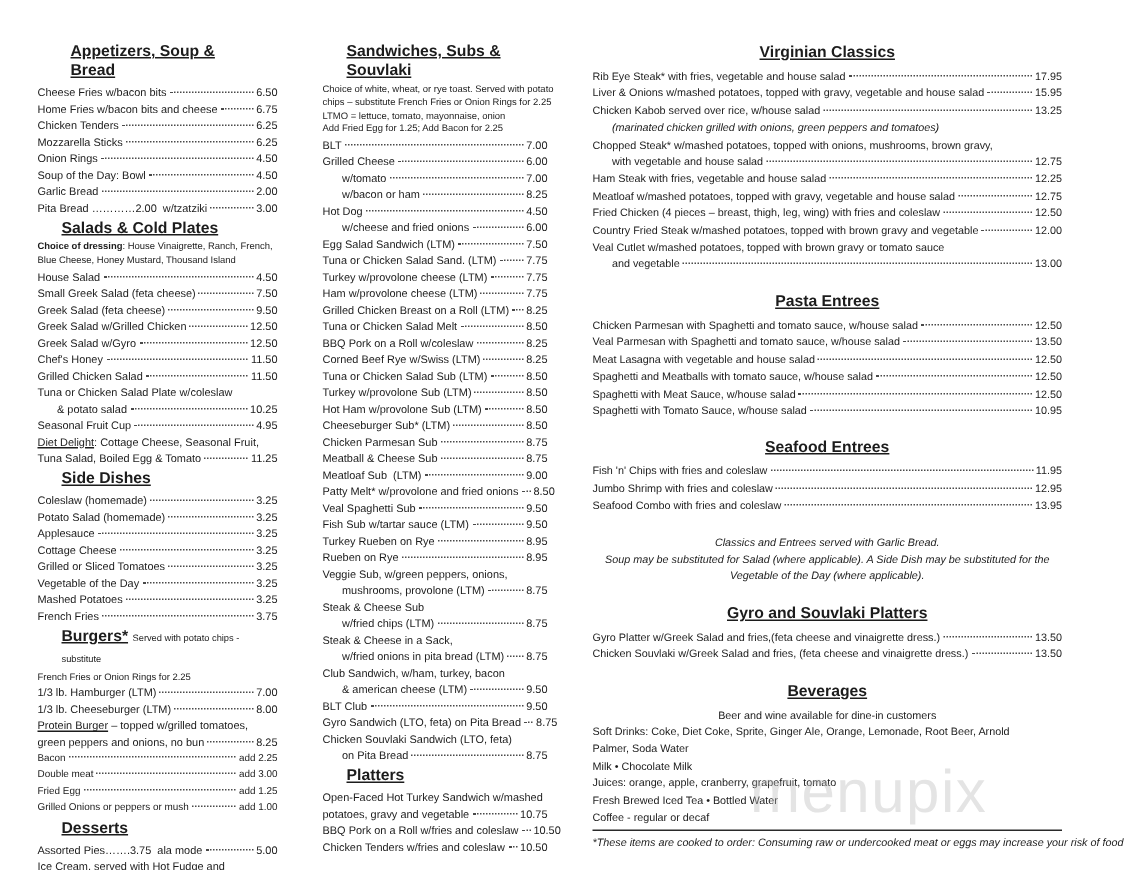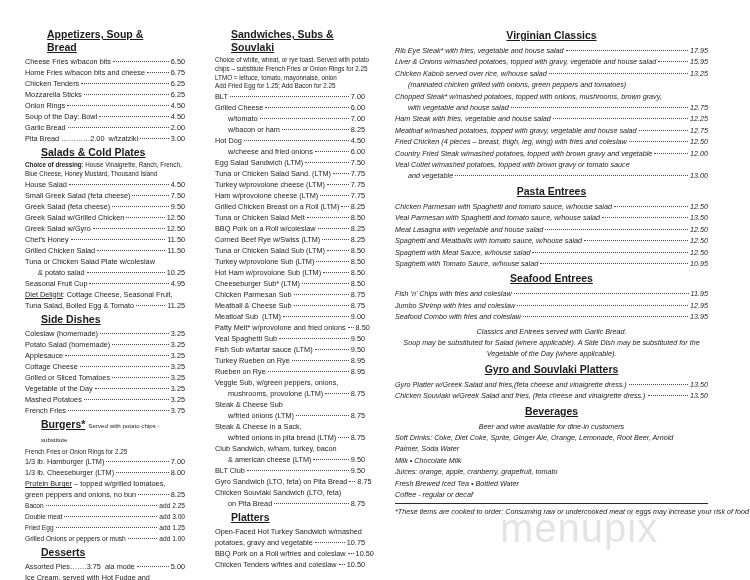--- a/index.html
+++ b/index.html
@@ -9,24 +9,24 @@
   .col-0{left:25px;width:160px;}
   .col-1{left:215px;width:150px;}
   .col-2{left:395px;width:313px;}
 
   .section{margin-bottom:2px;}
   .sec-title{font-weight:bold;font-size:10.5px;line-height:13px;margin:2px 16px 2px;}
   .sec-title .tt{text-decoration:underline;}
   .sec-title .inline-note{font-weight:normal;font-size:6.2px;text-decoration:none;margin-left:3px;}
   .col-2 .sec-title{text-align:center;margin:3px 0 3px;}
   .pad-title{padding-left:6px;}
-  .gap{margin-top:3px;}
+  .gap{margin-top:13px;}
 
   .line{display:flex;align-items:baseline;font-size:7.3px;line-height:11px;white-space:nowrap;}
-  .col-2 .line{font-size:7.2px;line-height:11.4px;font-style:italic;}
+  .col-2 .line{font-size:7.2px;line-height:11.4px;}
   .line .txt{white-space:pre;flex:0 0 auto;}
   .leader{flex:1 1 auto;min-width:6px;border-bottom:1px dotted #4a4a4a;margin:0 2px;transform:translateY(-2px);}
   .price{flex:0 0 auto;}
   .lead-u{text-decoration:underline;white-space:pre;}
   .lead-b{font-weight:bold;white-space:pre;}
 
   .indent .txt,.indent .lead-u{padding-left:13px;}
   .indent-lg .txt{padding-left:22px;margin-top:22px;}
   .indent-xl .txt{padding-left:28px;}
   .small{font-size:6.6px;}
@@ -415,21 +415,21 @@
         </div>
         <div class="line indent">
           <span class="txt">mushrooms, provolone (LTM)</span>
           <span class="leader"></span>
           <span class="price">8.75</span>
         </div>
         <div class="line">
           <span class="txt">Steak &amp; Cheese Sub</span>
         </div>
         <div class="line indent">
-          <span class="txt">w/fried onions (LTM)</span>
+          <span class="txt">w/fried chips (LTM)</span>
           <span class="leader"></span>
           <span class="price">8.75</span>
         </div>
         <div class="line">
           <span class="txt">Steak &amp; Cheese in a Sack,</span>
         </div>
         <div class="line indent">
           <span class="txt">w/fried onions in pita bread (LTM)</span>
           <span class="leader"></span>
           <span class="price">8.75</span>

